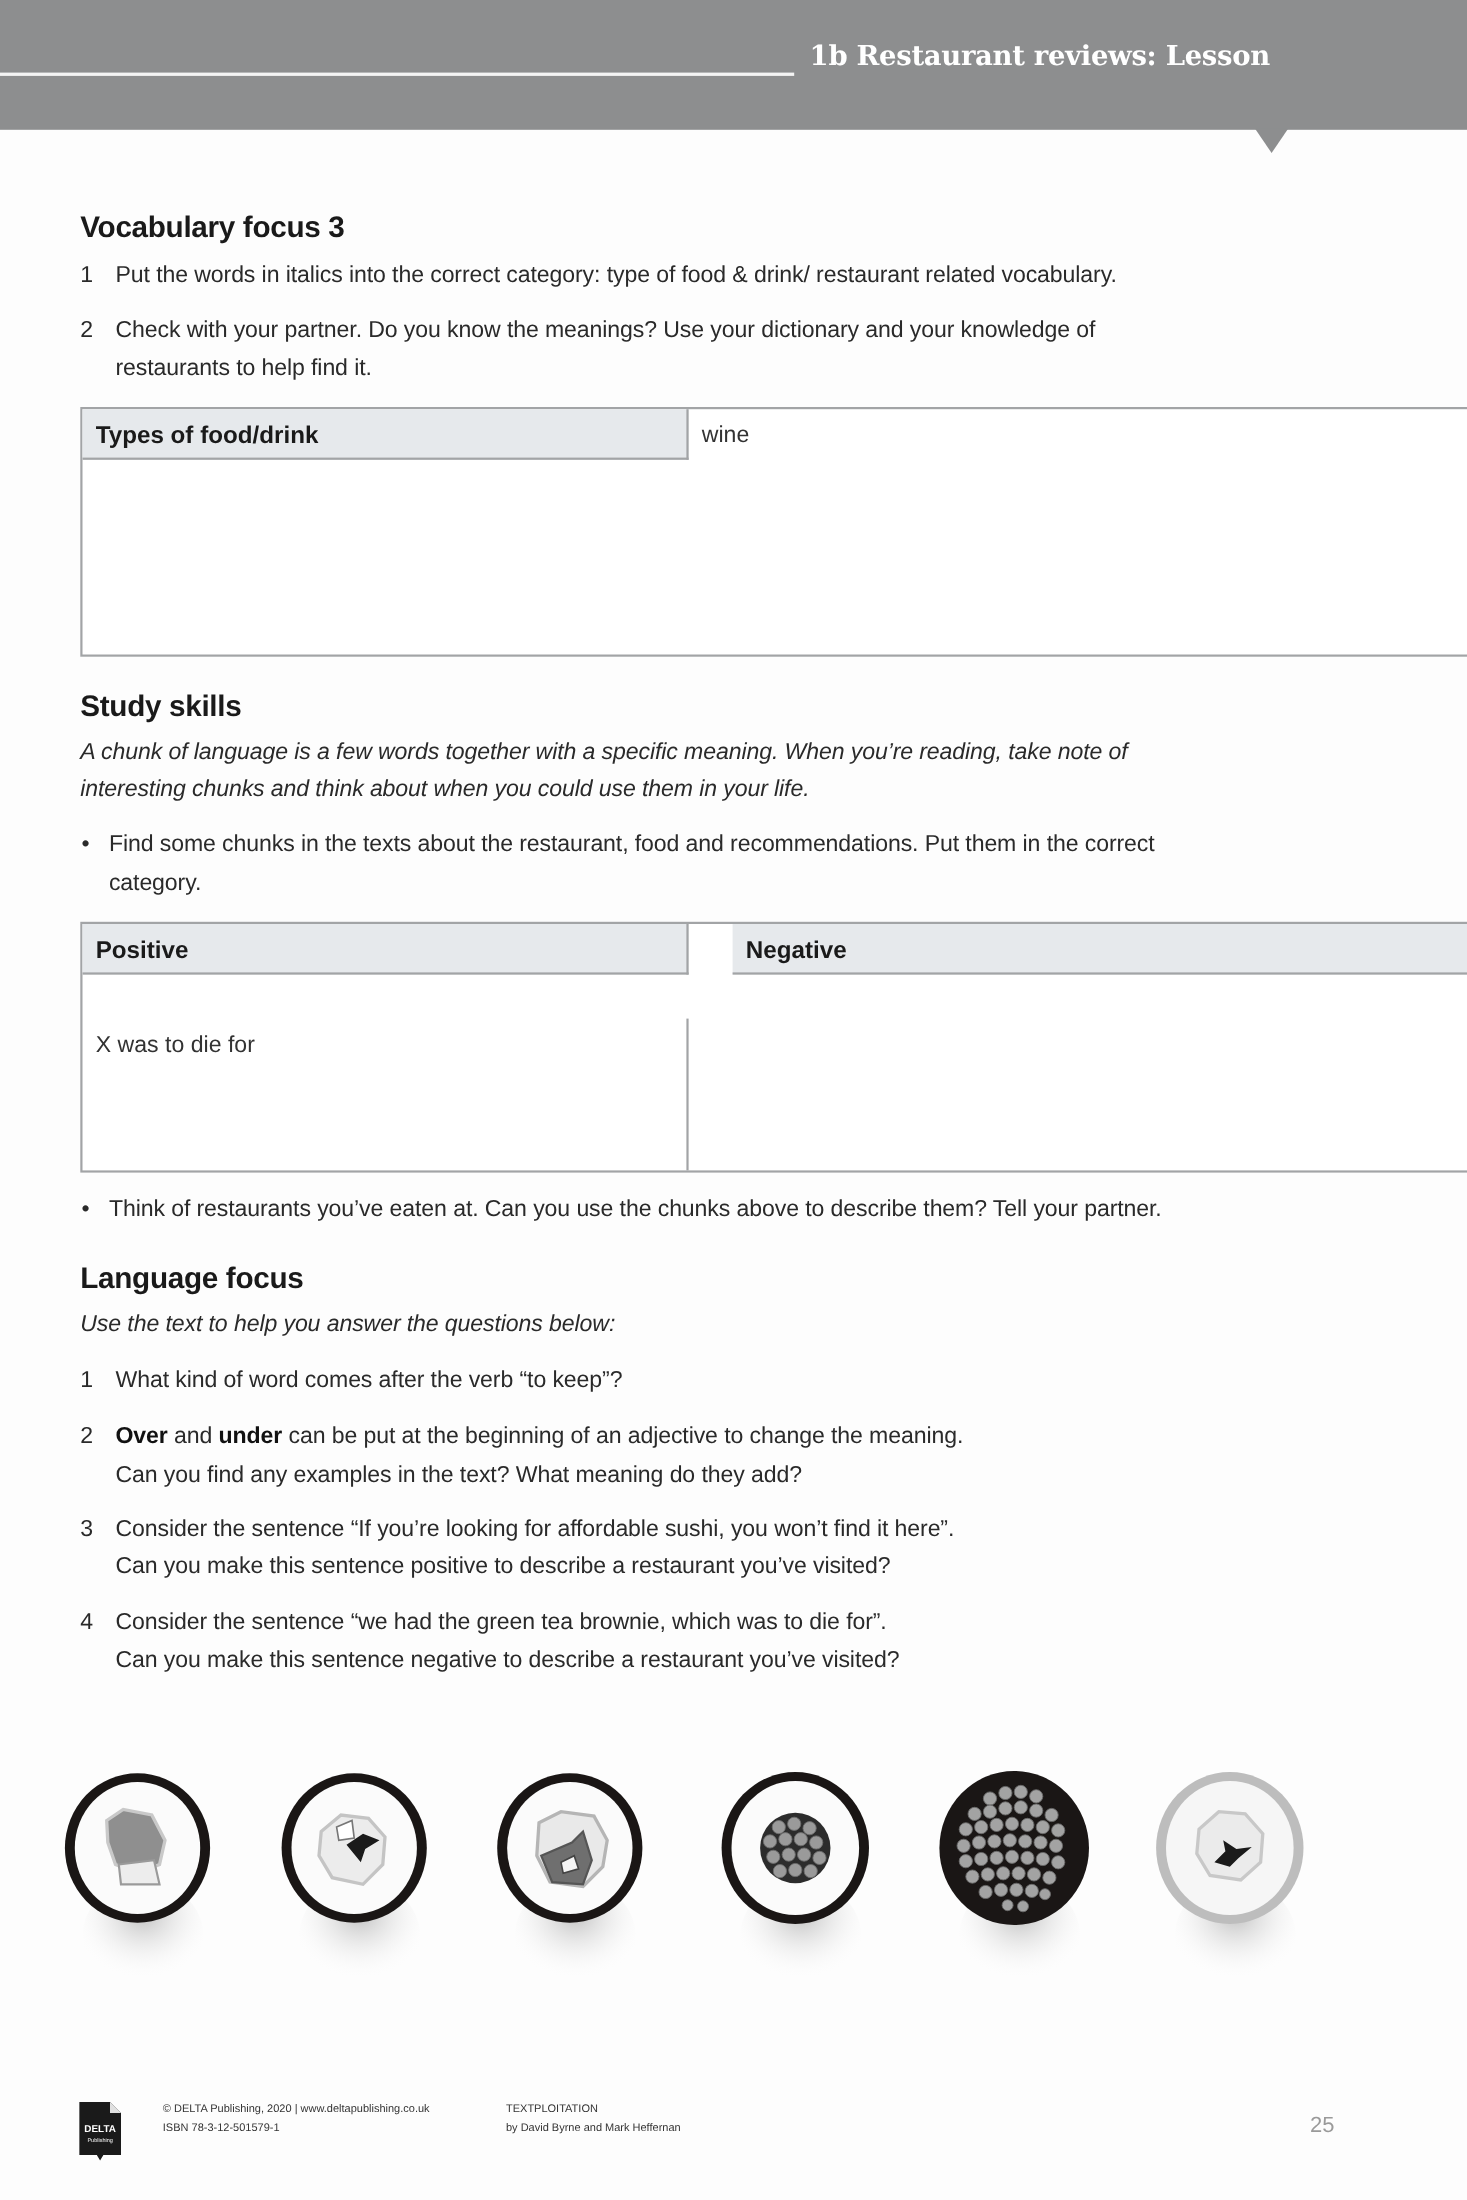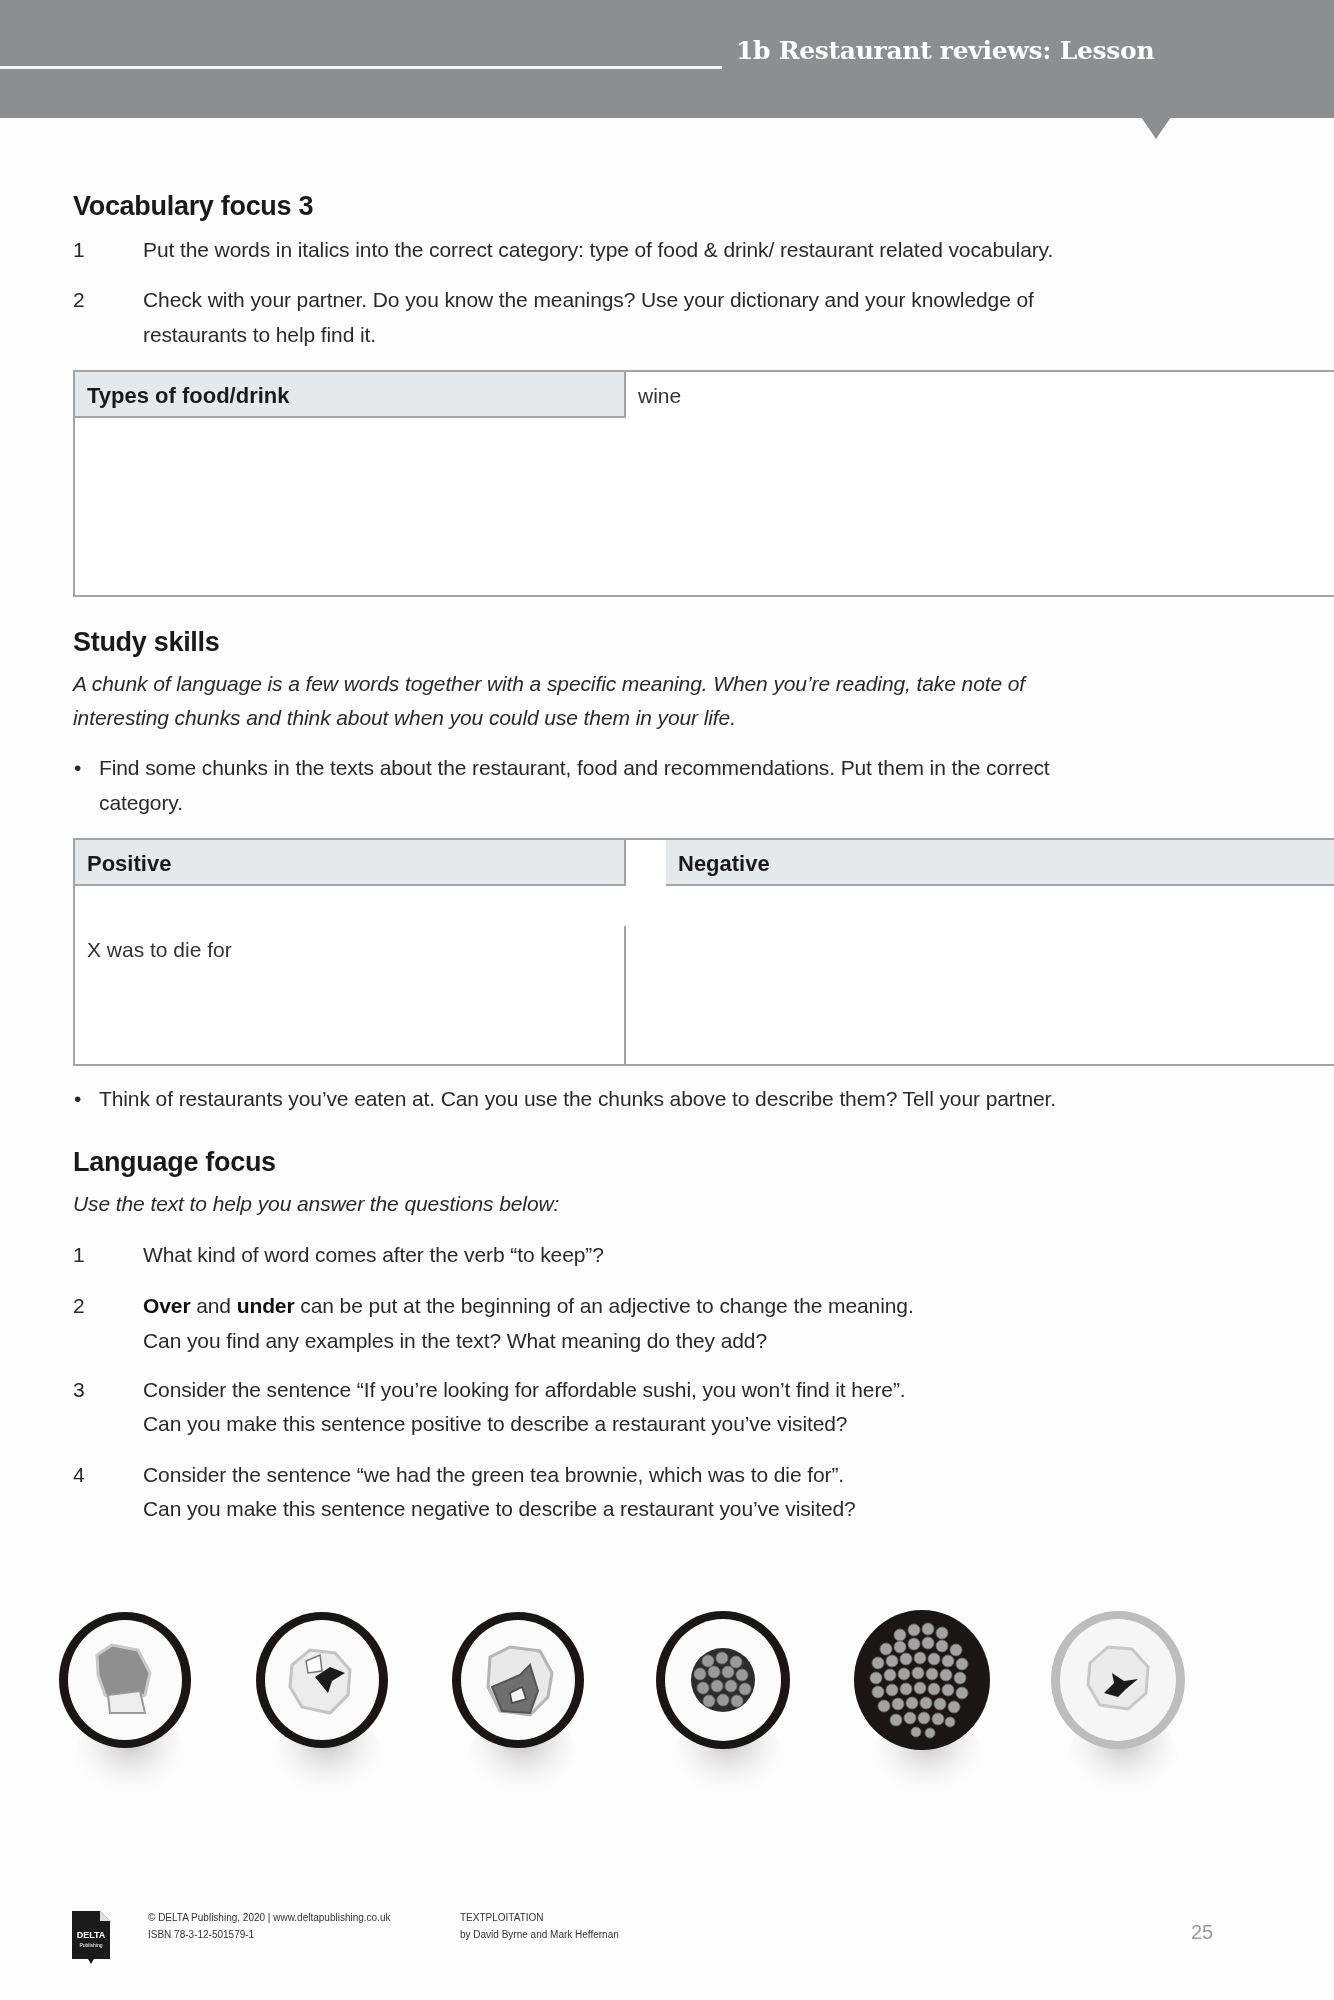--- a/index.html
+++ b/index.html
@@ -20,21 +20,21 @@
   .header-notch {
     left: 1141px; top: 117px; width: 0; height: 0;
     border-left: 15px solid transparent; border-right: 15px solid transparent;
     border-top: 22px solid #8d8e8f;
   }
   
   .h2 { font-weight: bold; font-size: 27px; color: #1a1a1a; letter-spacing: -0.3px; white-space: nowrap; }
   .txt { font-size: 21px; color: #2a2a2a; white-space: nowrap; letter-spacing: -0.1px; }
   .it { font-style: italic; }
   .num { left: 73px; }
-  .ind { left: 105px; margin-left: 38px; }
+  .ind { left: 105px; }
   .bullet-dot { font-size: 21px; color: #2a2a2a; left: 74px; }
   b.strong { font-weight: bold; color: #111; }
   
   .tbl {
     left: 73px; width: 1320px; border: 2px solid #a2a4a6; box-sizing: border-box;
     display: grid; grid-template-columns: 551px 1fr; grid-template-rows: 46px 1fr;
     background: #ffffff;
   }
   .th {
     background: #e6e9ec; border-bottom: 2px solid #a2a4a6;

